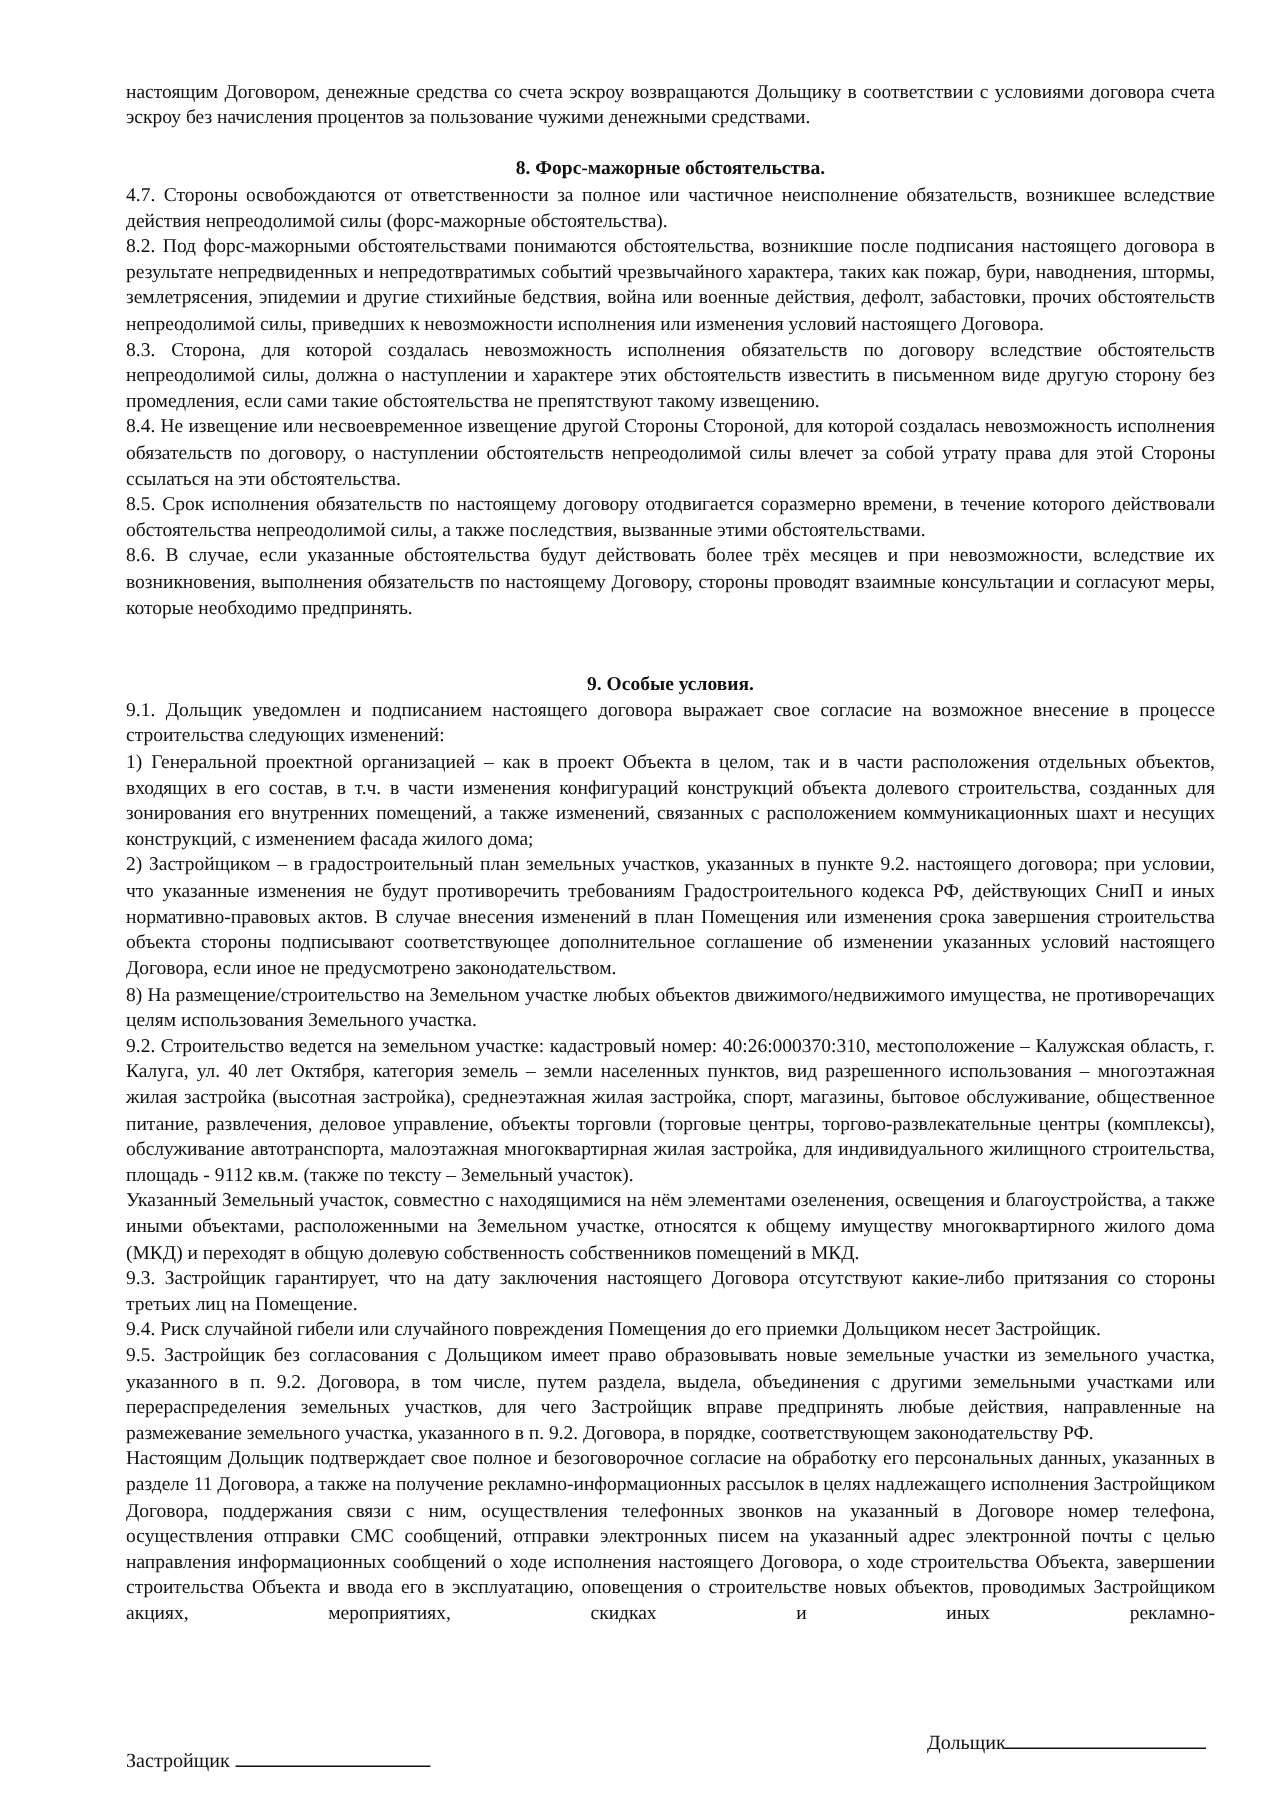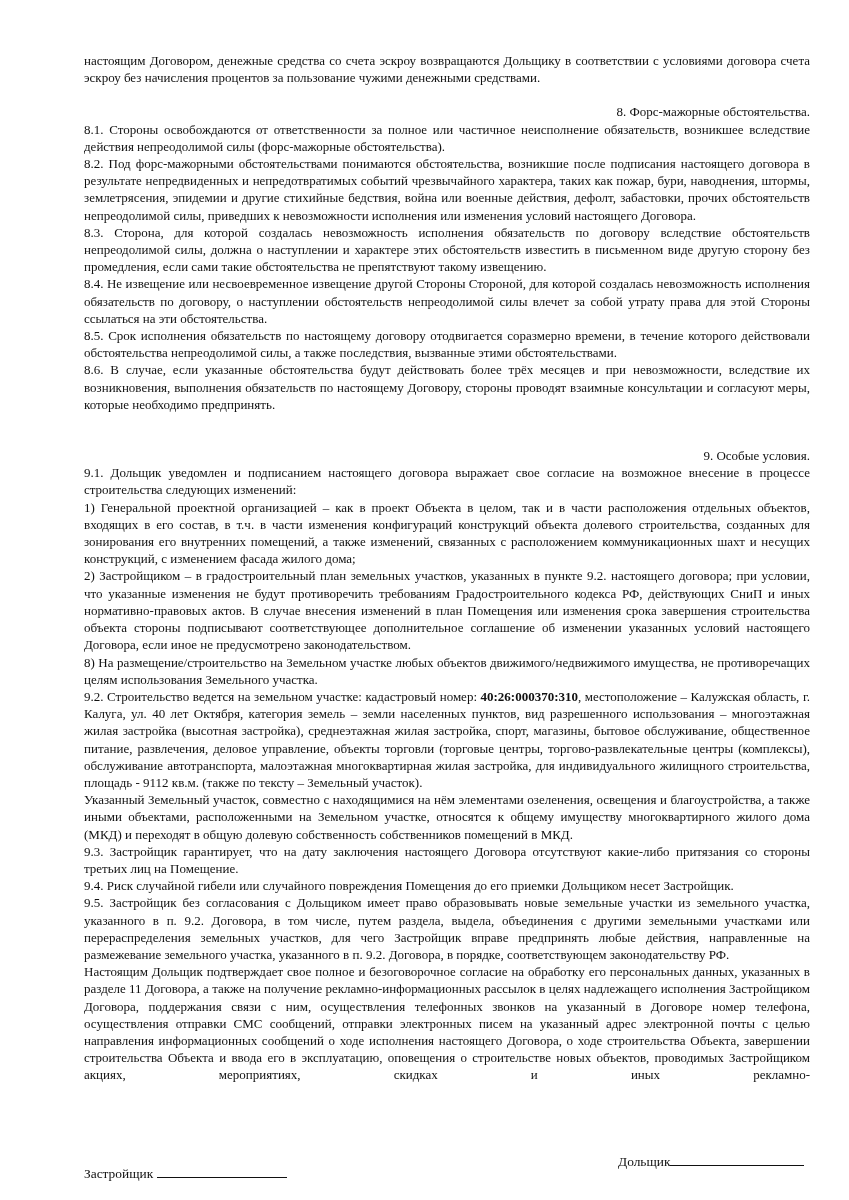--- a/index.html
+++ b/index.html
@@ -8,25 +8,25 @@
       font-family: "Liberation Serif", "DejaVu Serif", serif;
       color: #111111;
     }
     .page {
       position: absolute; left: 84px; top: 52px; width: 726px;
       font-size: 13px; line-height: 17.2px;
     }
     .p { margin: 0; text-align: justify; }
     .p.last-left { text-align-last: left; }
     .heading {
-      text-align: right; font-weight: normal; margin: 0;
+      text-align: center; font-weight: bold; margin: 0;
     }
     .gap-s { height: 17px; }
     .gap-l { height: 34px; }
-    b.cad { font-weight: bold; }
+    b.cad { font-weight: normal; }
     .signatures {
       position: absolute; top: 1153px; left: 84px; width: 726px;
       font-size: 13.4px; line-height: 17px;
     }
     .sig-left { position: absolute; left: 0; top: 12px; white-space: nowrap; }
     .sig-right { position: absolute; left: 534px; top: 0; white-space: nowrap; }
     .line {
       display: inline-block; border-bottom: 1px solid #111; vertical-align: baseline;
       height: 12px;
     }
@@ -34,21 +34,21 @@
     .line.l2 { width: 134px; margin-left: 0; }
   </style>
 </head>
 <body>
 
 <div class="page">
   <p class="p last-left">настоящим Договором, денежные средства со счета эскроу возвращаются Дольщику в соответствии с условиями договора счета эскроу без начисления процентов за пользование чужими денежными средствами.</p>
 
   <div class="gap-s"></div>
   <p class="heading">8. Форс-мажорные обстоятельства.</p>
-  <p class="p last-left">8.1. Стороны освобождаются от ответственности за полное или частичное неисполнение обязательств, возникшее вследствие действия непреодолимой силы (форс-мажорные обстоятельства).</p>
+  <p class="p last-left">4.7. Стороны освобождаются от ответственности за полное или частичное неисполнение обязательств, возникшее вследствие действия непреодолимой силы (форс-мажорные обстоятельства).</p>
   <p class="p last-left">8.2. Под форс-мажорными обстоятельствами понимаются обстоятельства, возникшие после подписания настоящего договора в результате непредвиденных и непредотвратимых событий чрезвычайного характера, таких как пожар, бури, наводнения, штормы, землетрясения, эпидемии и другие стихийные бедствия, война или военные действия, дефолт, забастовки, прочих обстоятельств непреодолимой силы, приведших к невозможности исполнения или изменения условий настоящего Договора.</p>
   <p class="p last-left">8.3. Сторона, для которой создалась невозможность исполнения обязательств по договору вследствие обстоятельств непреодолимой силы, должна о наступлении и характере этих обстоятельств известить в письменном виде другую сторону без промедления, если сами такие обстоятельства не препятствуют такому извещению.</p>
   <p class="p last-left">8.4. Не извещение или несвоевременное извещение другой Стороны Стороной, для которой создалась невозможность исполнения обязательств по договору, о наступлении обстоятельств непреодолимой силы влечет за собой утрату права для этой Стороны ссылаться на эти обстоятельства.</p>
   <p class="p last-left">8.5. Срок исполнения обязательств по настоящему договору отодвигается соразмерно времени, в течение которого действовали обстоятельства непреодолимой силы, а также последствия, вызванные этими обстоятельствами.</p>
   <p class="p last-left">8.6. В случае, если указанные обстоятельства будут действовать более трёх месяцев и при невозможности, вследствие их возникновения, выполнения обязательств по настоящему Договору, стороны проводят взаимные консультации и согласуют меры, которые необходимо предпринять.</p>
 
   <div class="gap-l"></div>
   <p class="heading">9. Особые условия.</p>
   <p class="p last-left">9.1. Дольщик уведомлен и подписанием настоящего договора выражает свое согласие на возможное внесение в процессе строительства следующих изменений:</p>
   <p class="p last-left">1) Генеральной проектной организацией – как в проект Объекта в целом, так и в части расположения отдельных объектов, входящих в его состав, в т.ч. в части изменения конфигураций конструкций объекта долевого строительства, созданных для зонирования его внутренних помещений, а также изменений, связанных с расположением коммуникационных шахт и несущих конструкций, с изменением фасада жилого дома;</p>

